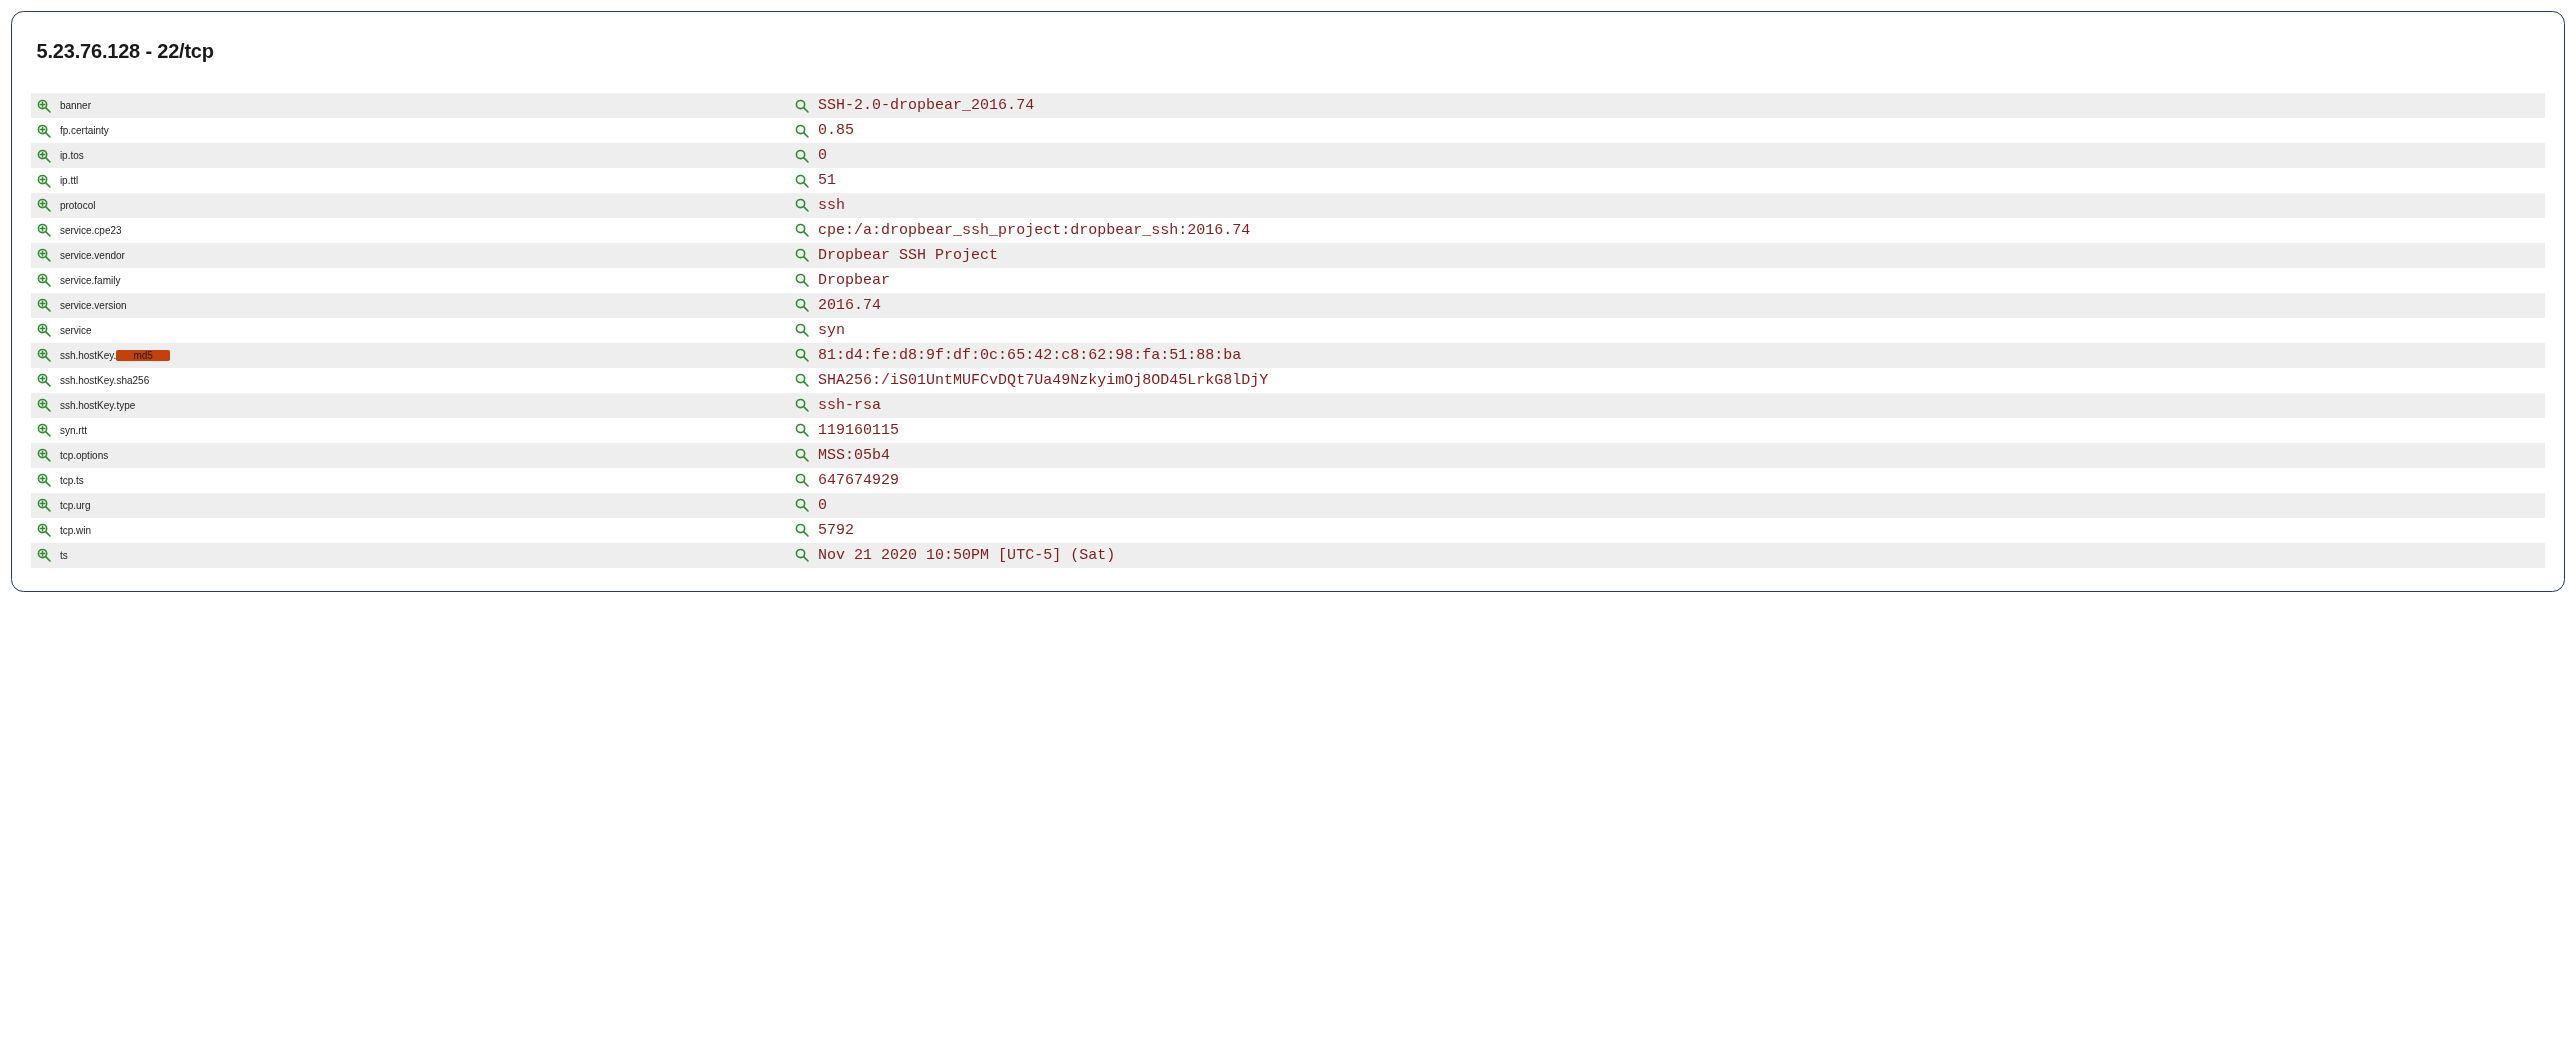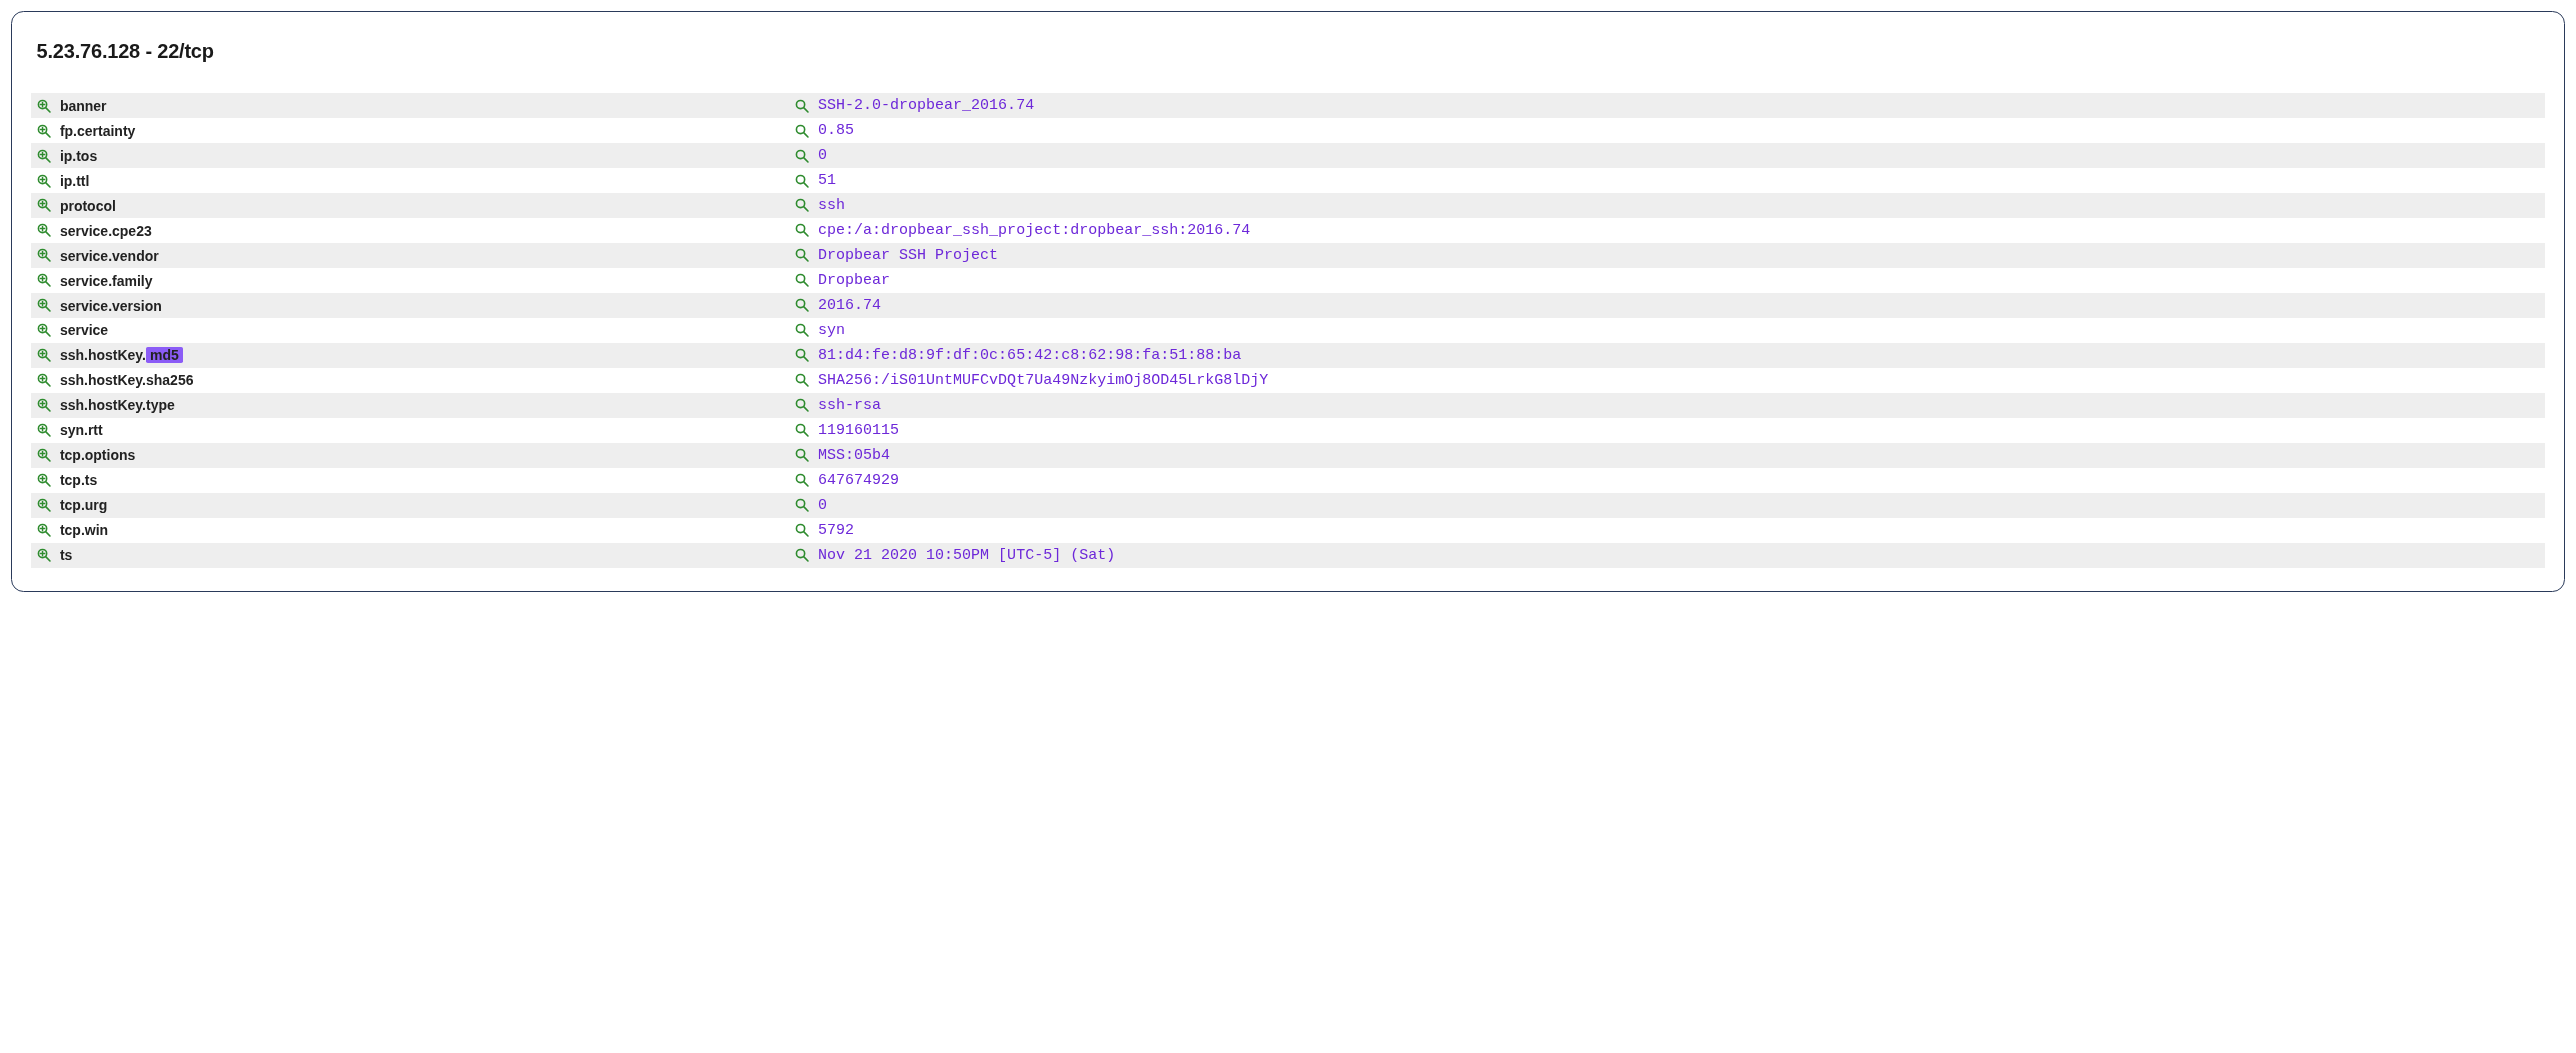--- a/index.html
+++ b/index.html
@@ -36,37 +36,37 @@
   }
   td.keycell  { width: 30%; }
   td.valcell  { width: 70%; }
   .cell-inner {
     display: flex;
     align-items: center;
     gap: 9px;
     min-height: 19.6px;
   }
   .key-label {
-    font-weight: 700;
-    font-size: 14px;
+    font-weight: 400;
+    font-size: 10px;
     color: #222;
     white-space: nowrap;
   }
   .val-label {
     font-family: ui-monospace, SFMono-Regular, Menlo, Consolas, "Liberation Mono", monospace;
     font-size: 15px;
-    color: #6d28d9;
+    color: #7f1d1d;
     white-space: nowrap;
     overflow: hidden;
     text-overflow: ellipsis;
   }
   .hl {
-    background: #8b5cf6;
+    background: #c2410c;
     border-radius: 1.8px;
-    padding: 0 4px;
+    padding: 0 17px;
   }
   
   .mag {
     flex: 0 0 auto;
     width: 14.3px;
     height: 14.3px;
     display: inline-block;
   }
   .mag svg { display: block; }
   .mag-key svg circle,

